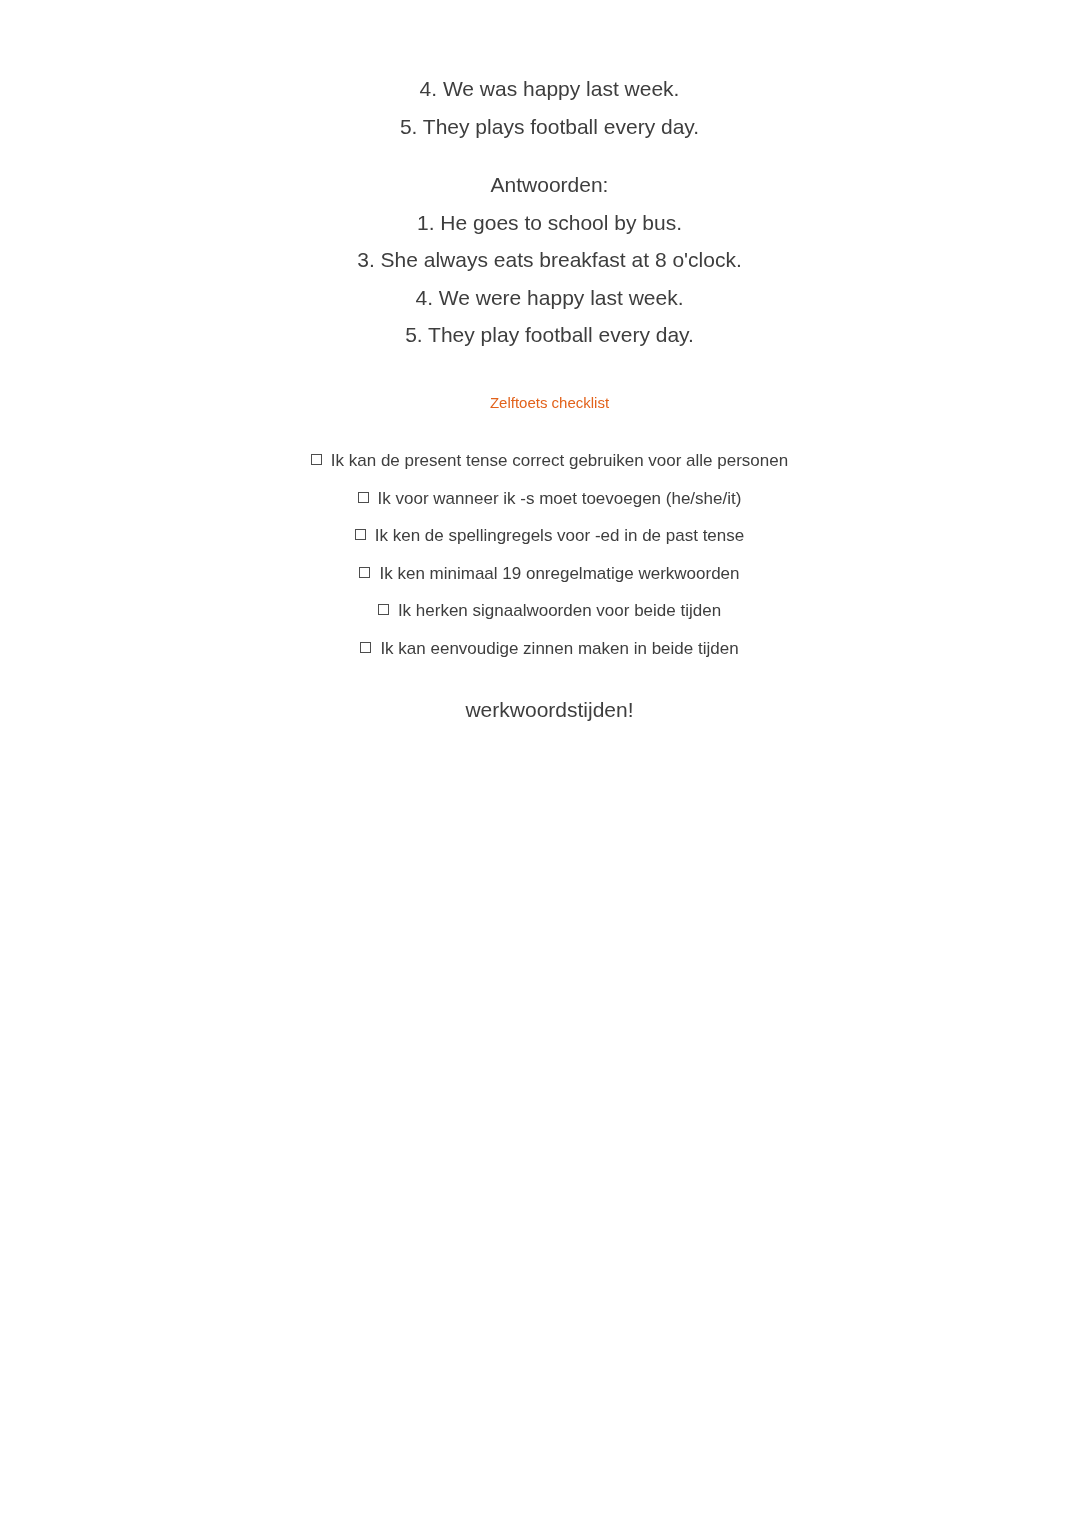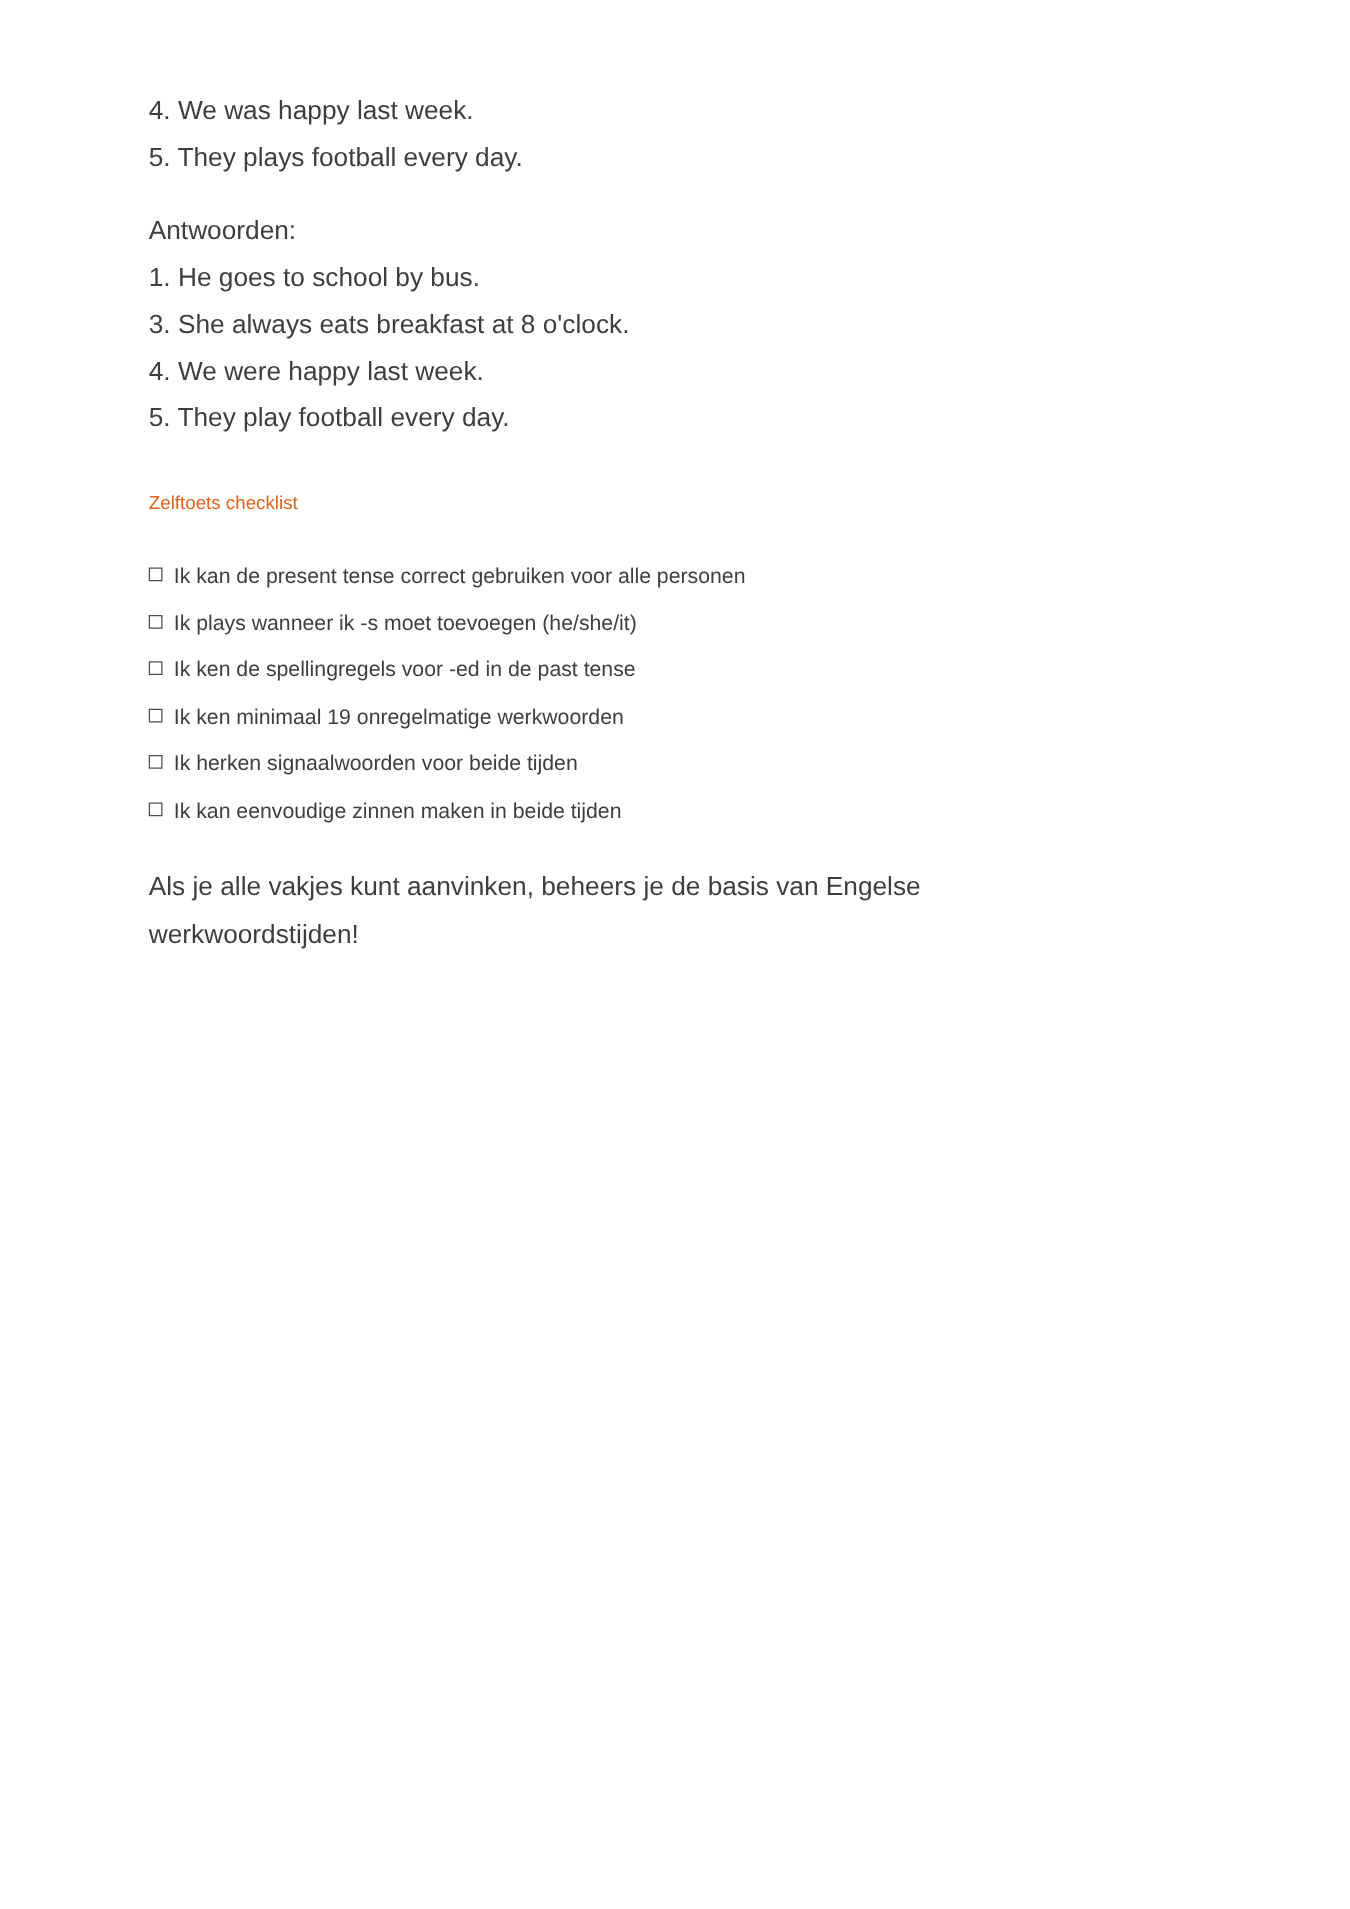--- a/index.html
+++ b/index.html
@@ -16,20 +16,21 @@
     width: 1080px;
     height: 1527px;
     background: var(--bg);
     font-family: "Liberation Sans", sans-serif;
     color: var(--text);
     overflow: hidden;
   }
   .page {
     padding: 70px 100px 0 119px;
     width: 100%;
+    text-align: center;
   }
   .block {
     margin: 0 0 21px 0;
   }
   .line {
     font-size: 21px;
     line-height: 37.5px;
     white-space: nowrap;
   }
   h2.section-heading {
@@ -75,34 +76,33 @@
   </section>
 
   <h2 class="section-heading">Zelftoets checklist</h2>
 
 
   <section class="block">
     <div class="check-line">
       <span class="checkbox"></span><span>Ik kan de present tense correct gebruiken voor alle personen</span>
     </div>
     <div class="check-line">
-      <span class="checkbox"></span><span>Ik plays wanneer ik -s moet toevoegen (he/she/it)</span>
+      <span class="checkbox"></span><span>Ik voor wanneer ik -s moet toevoegen (he/she/it)</span>
     </div>
     <div class="check-line">
       <span class="checkbox"></span><span>Ik ken de spellingregels voor -ed in de past tense</span>
     </div>
     <div class="check-line">
       <span class="checkbox"></span><span>Ik ken minimaal 19 onregelmatige werkwoorden</span>
     </div>
     <div class="check-line">
       <span class="checkbox"></span><span>Ik herken signaalwoorden voor beide tijden</span>
     </div>
     <div class="check-line">
       <span class="checkbox"></span><span>Ik kan eenvoudige zinnen maken in beide tijden</span>
     </div>
   </section>
 
   <section class="block closing">
-    <div class="line">Als je alle vakjes kunt aanvinken, beheers je de basis van Engelse</div>
     <div class="line">werkwoordstijden!</div>
   </section>
 
 </div>
 
 </body></html>

